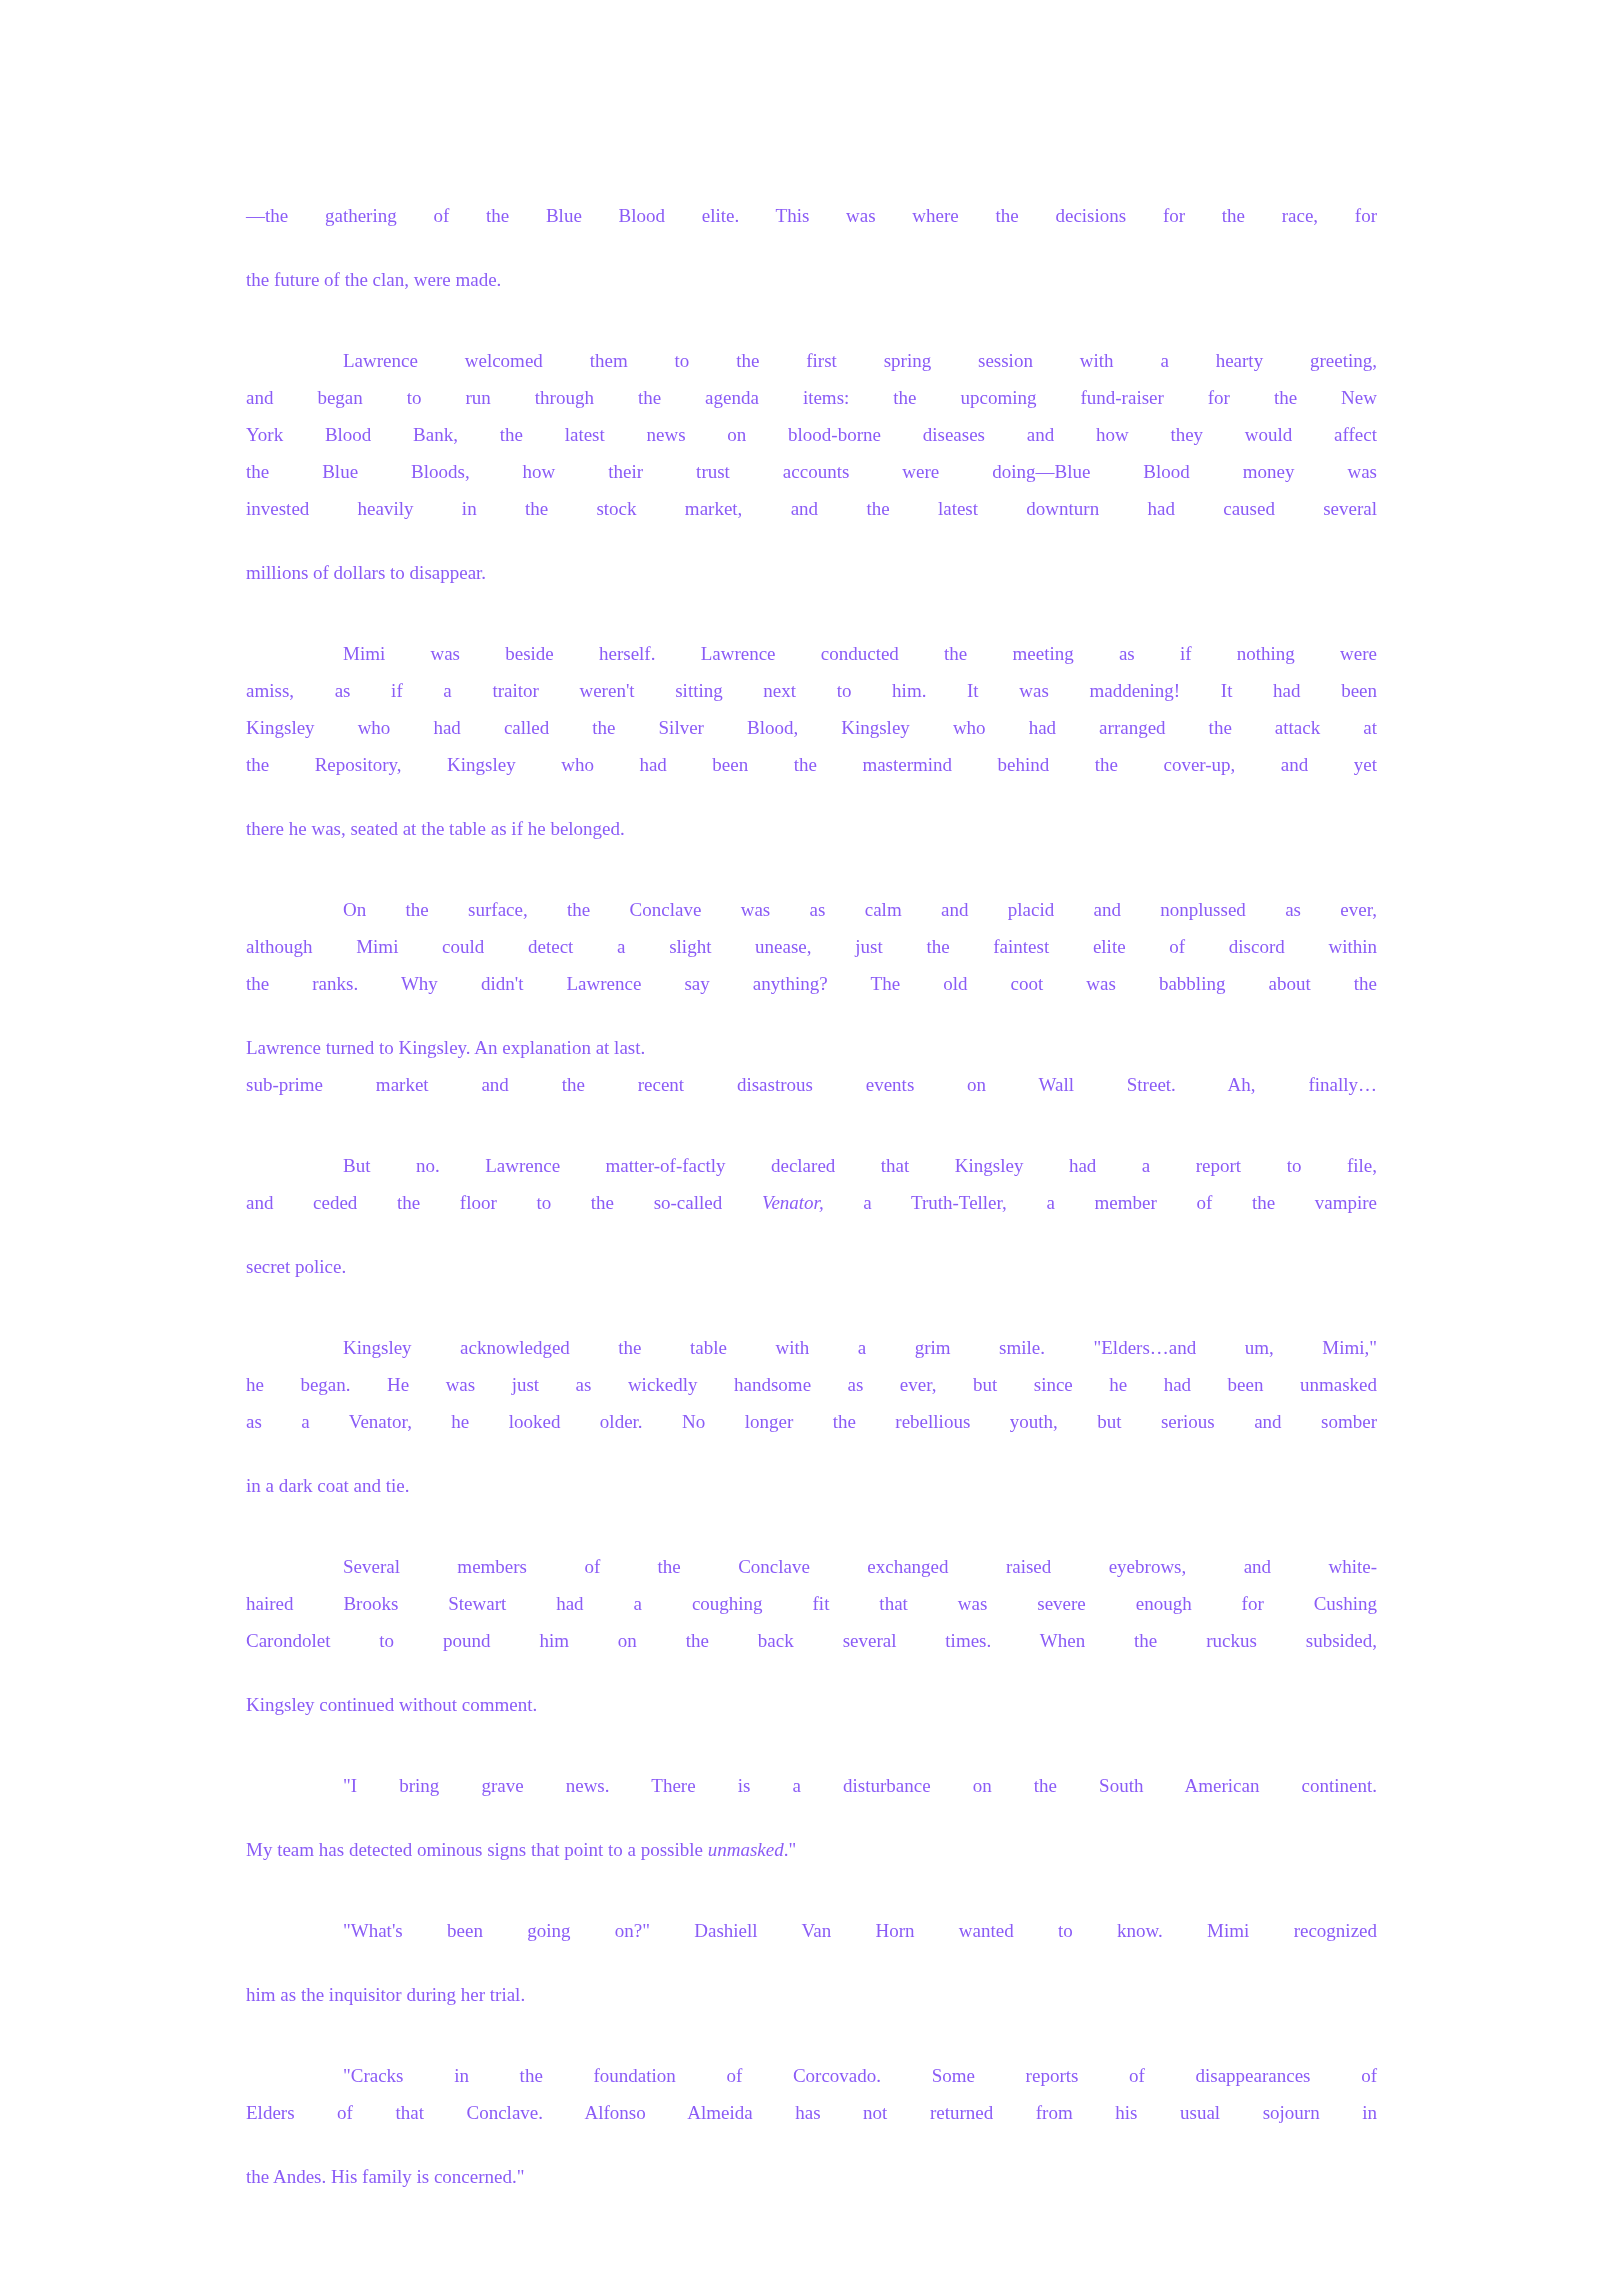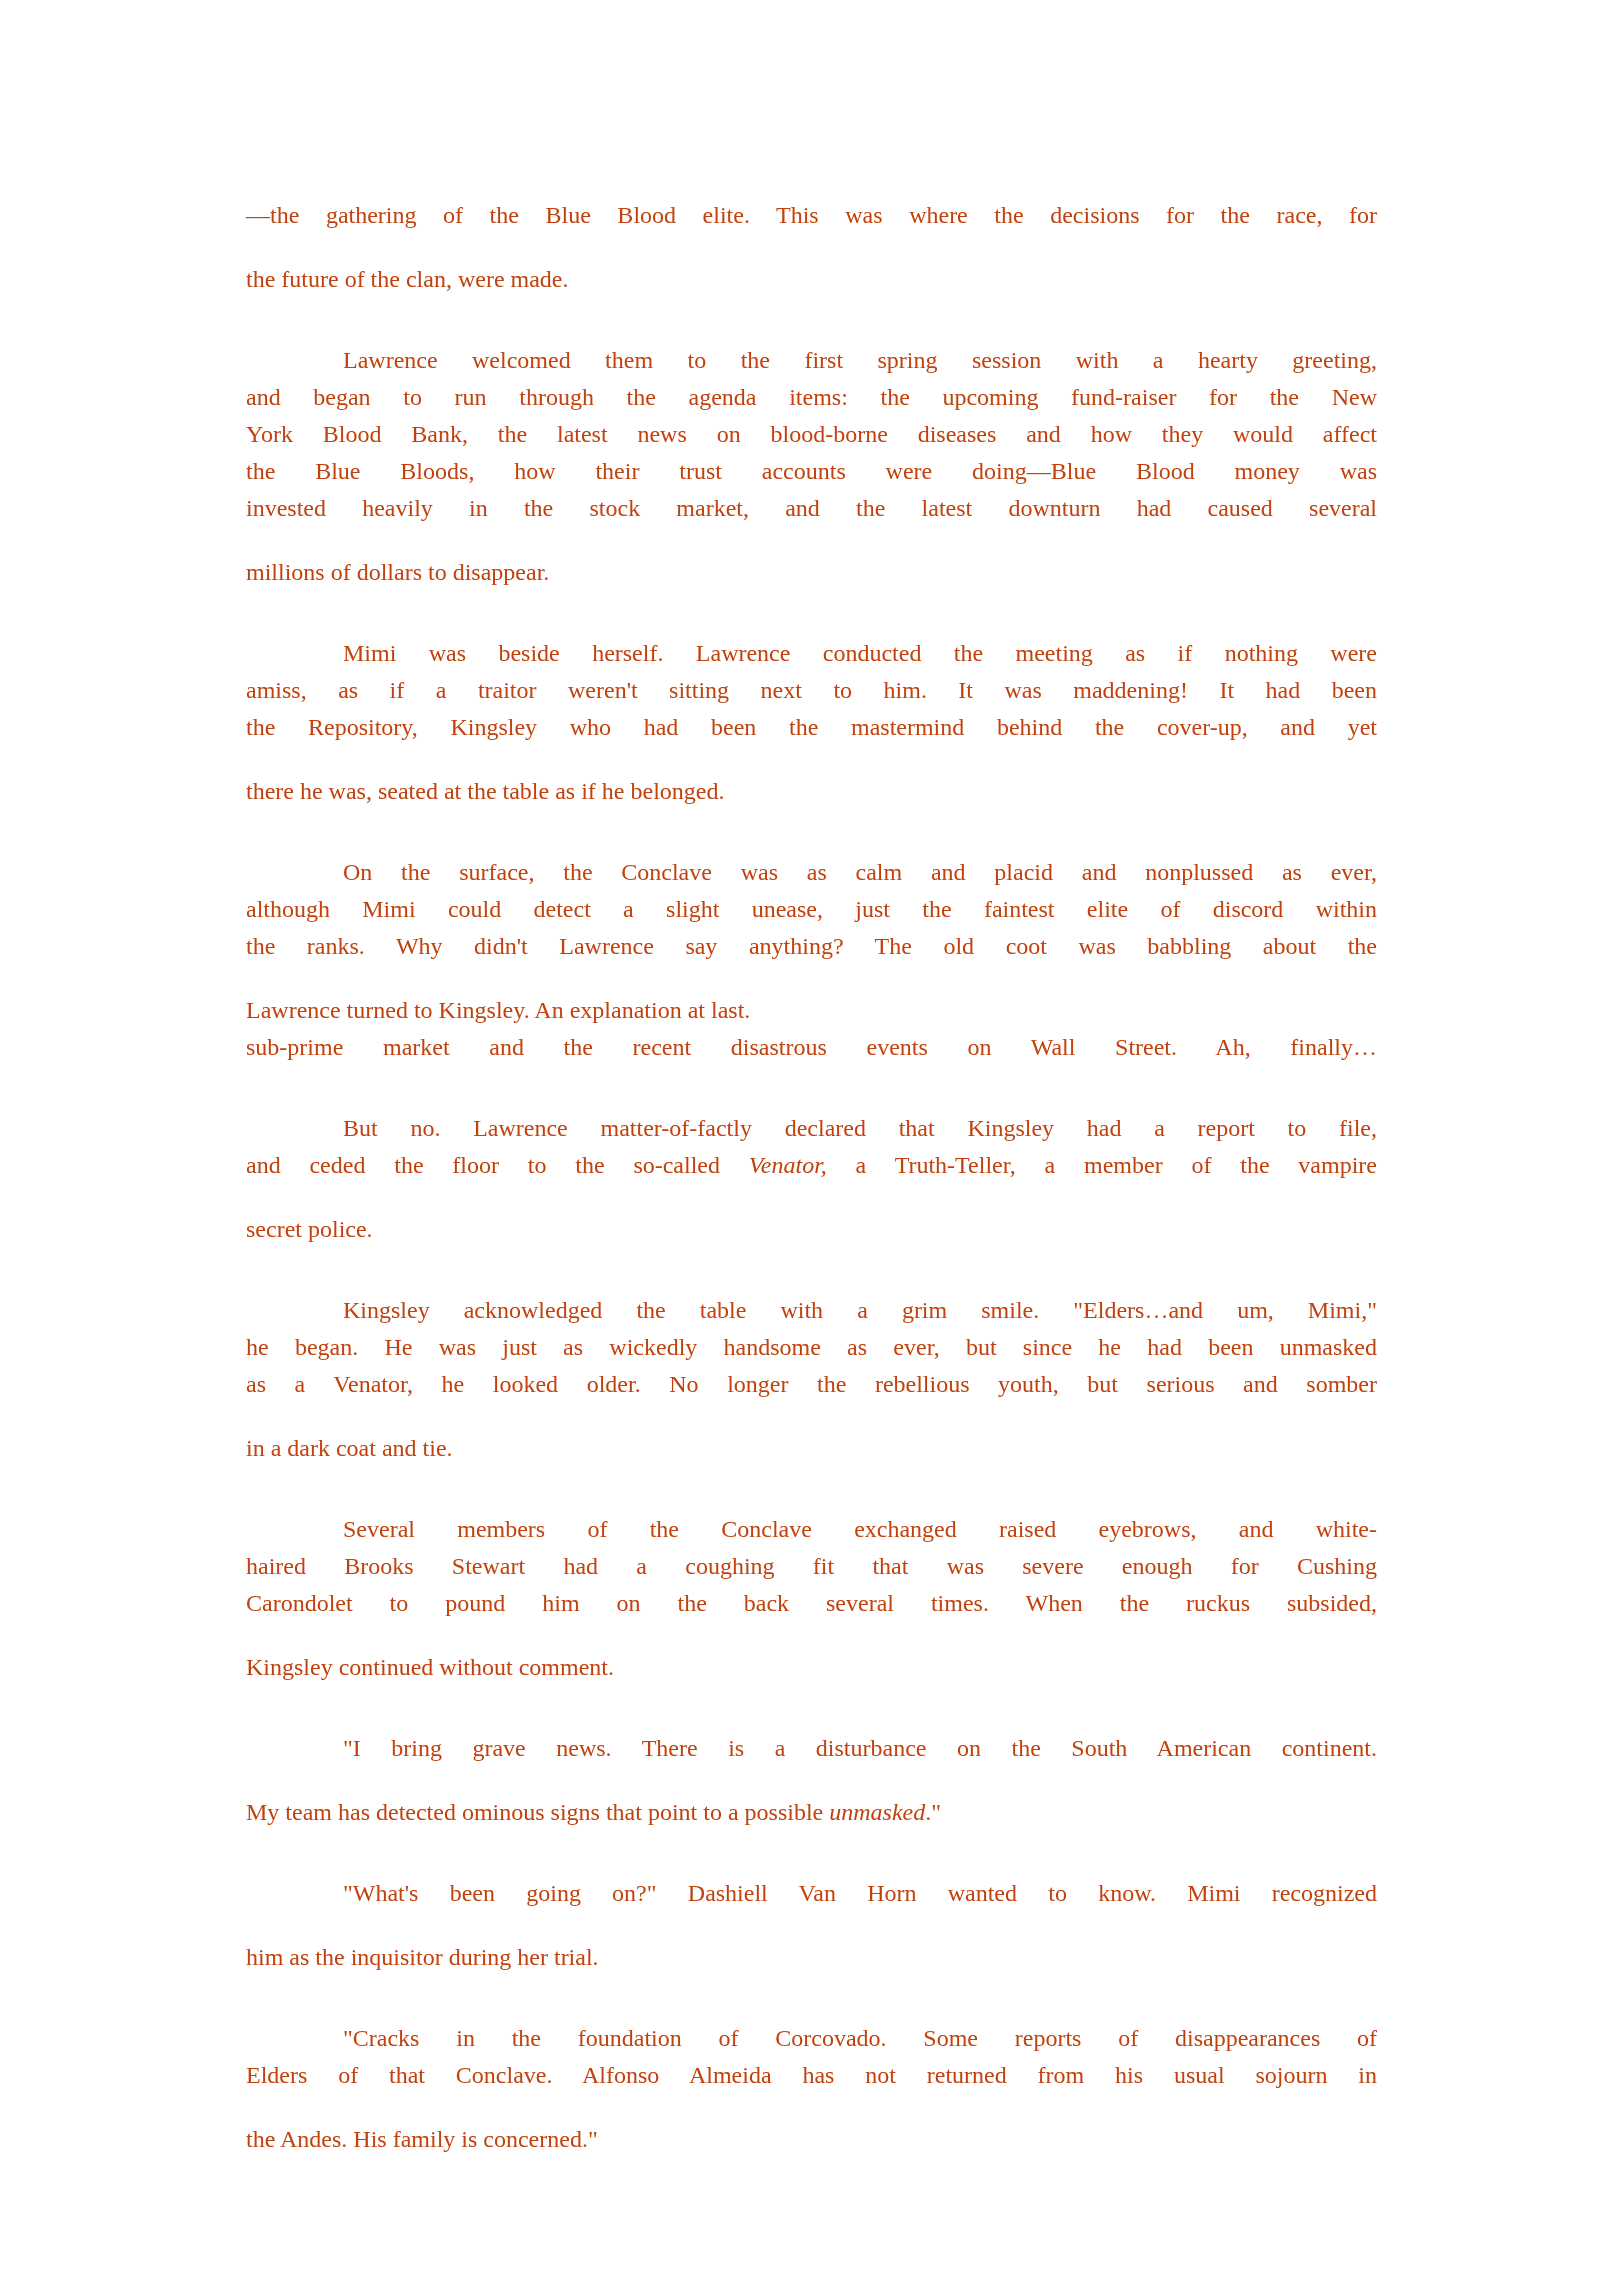--- a/index.html
+++ b/index.html
@@ -17,23 +17,23 @@
     position: absolute;
     inset: 0;
     background: #ffffff;
   }
   .text-block {
     position: absolute;
     left: 246px;
     top: 197px;
     width: 1131px;
     font-family: "Liberation Serif", serif;
-    font-size: 24px;
+    font-size: 19px;
     line-height: 37px;
-    color: #c2410c;
+    color: #8b5cf6;
     font-kerning: normal;
   }
   .para {
     margin: 0 0 44px 0;
   }
   
   .para .line {
     text-align: justify;
     text-align-last: justify;
     white-space: normal;
@@ -64,20 +64,21 @@
         <div class="line">Lawrence welcomed them to the first spring session with a hearty greeting,</div>
         <div class="line">and began to run through the agenda items: the upcoming fund-raiser for the New</div>
         <div class="line">York Blood Bank, the latest news on blood-borne diseases and how they would affect</div>
         <div class="line">the Blue Bloods, how their trust accounts were doing—Blue Blood money was</div>
         <div class="line">invested heavily in the stock market, and the latest downturn had caused several</div>
         <div class="line last">millions of dollars to disappear.</div>
       </div>
       <div class="para indent">
         <div class="line">Mimi was beside herself. Lawrence conducted the meeting as if nothing were</div>
         <div class="line">amiss, as if a traitor weren't sitting next to him. It was maddening! It had been</div>
+        <div class="line">Kingsley who had called the Silver Blood, Kingsley who had arranged the attack at</div>
         <div class="line">the Repository, Kingsley who had been the mastermind behind the cover-up, and yet</div>
         <div class="line last">there he was, seated at the table as if he belonged.</div>
       </div>
       <div class="para indent">
         <div class="line">On the surface, the Conclave was as calm and placid and nonplussed as ever,</div>
         <div class="line">although Mimi could detect a slight unease, just the faintest elite of discord within</div>
         <div class="line">the ranks. Why didn't Lawrence say anything? The old coot was babbling about the</div>
         <div class="line last">Lawrence turned to Kingsley. An explanation at last.</div>
         <div class="line">sub-prime market and the recent disastrous events on Wall Street. Ah, finally…</div>
       </div>

